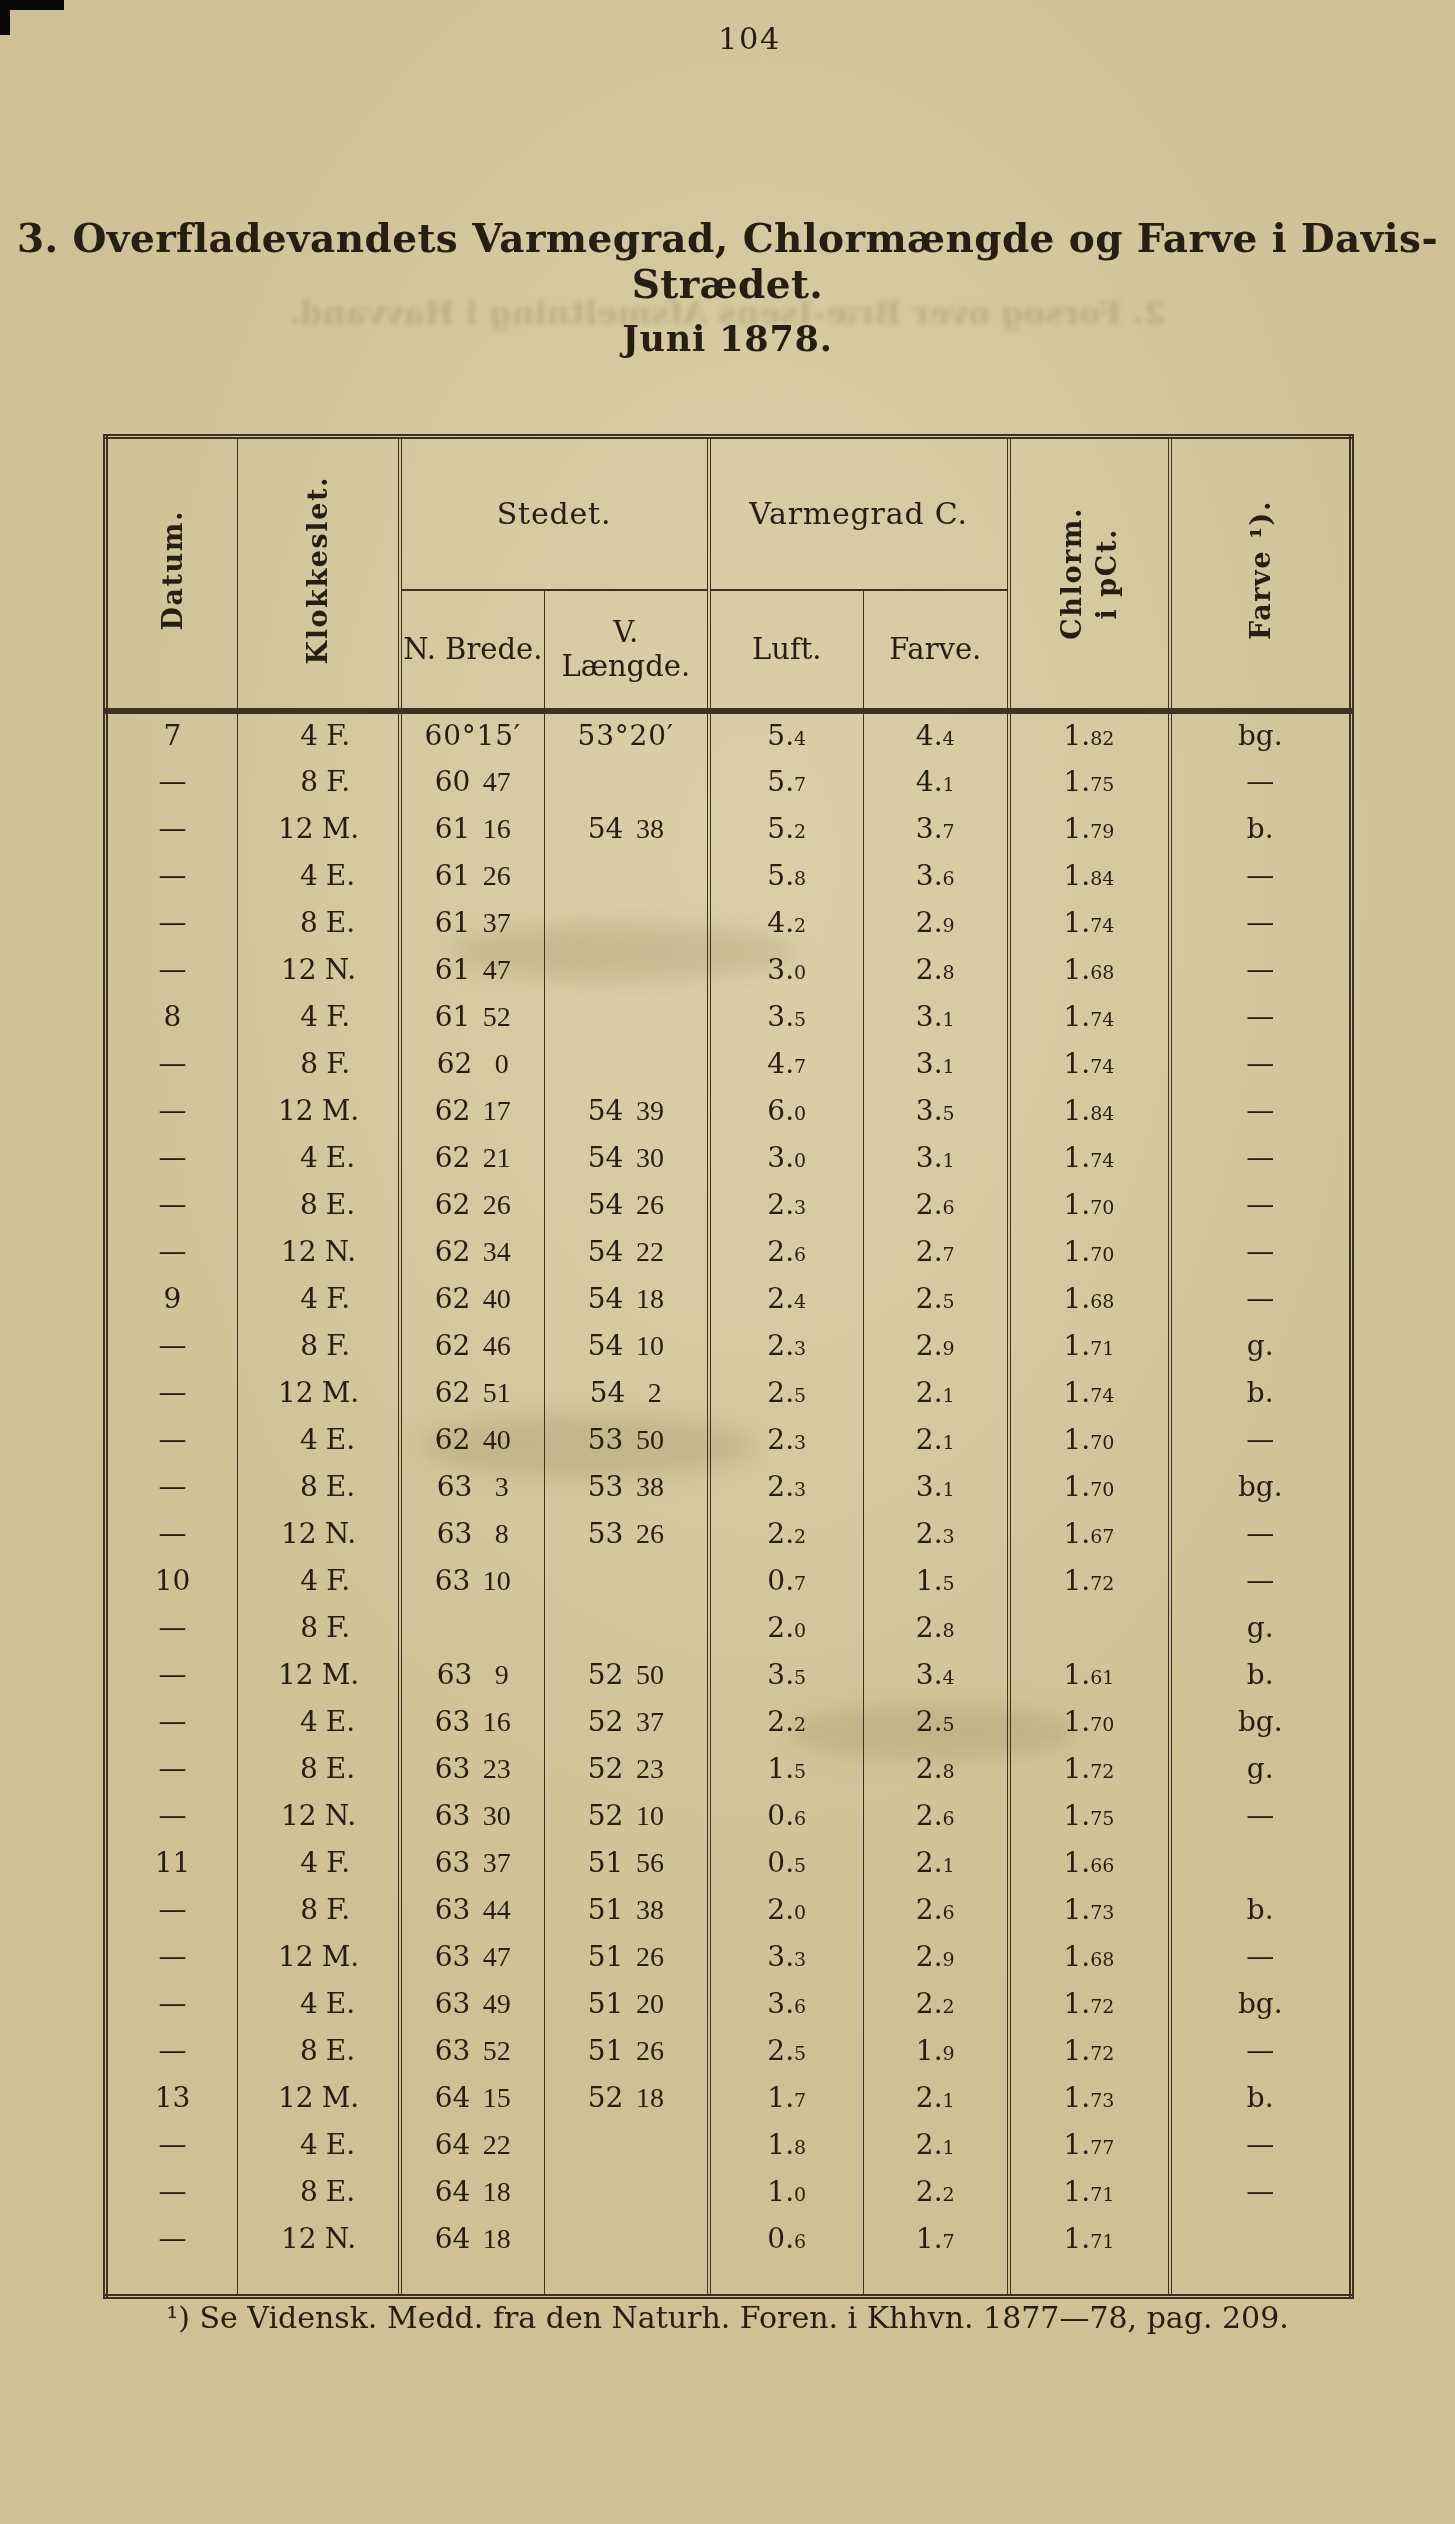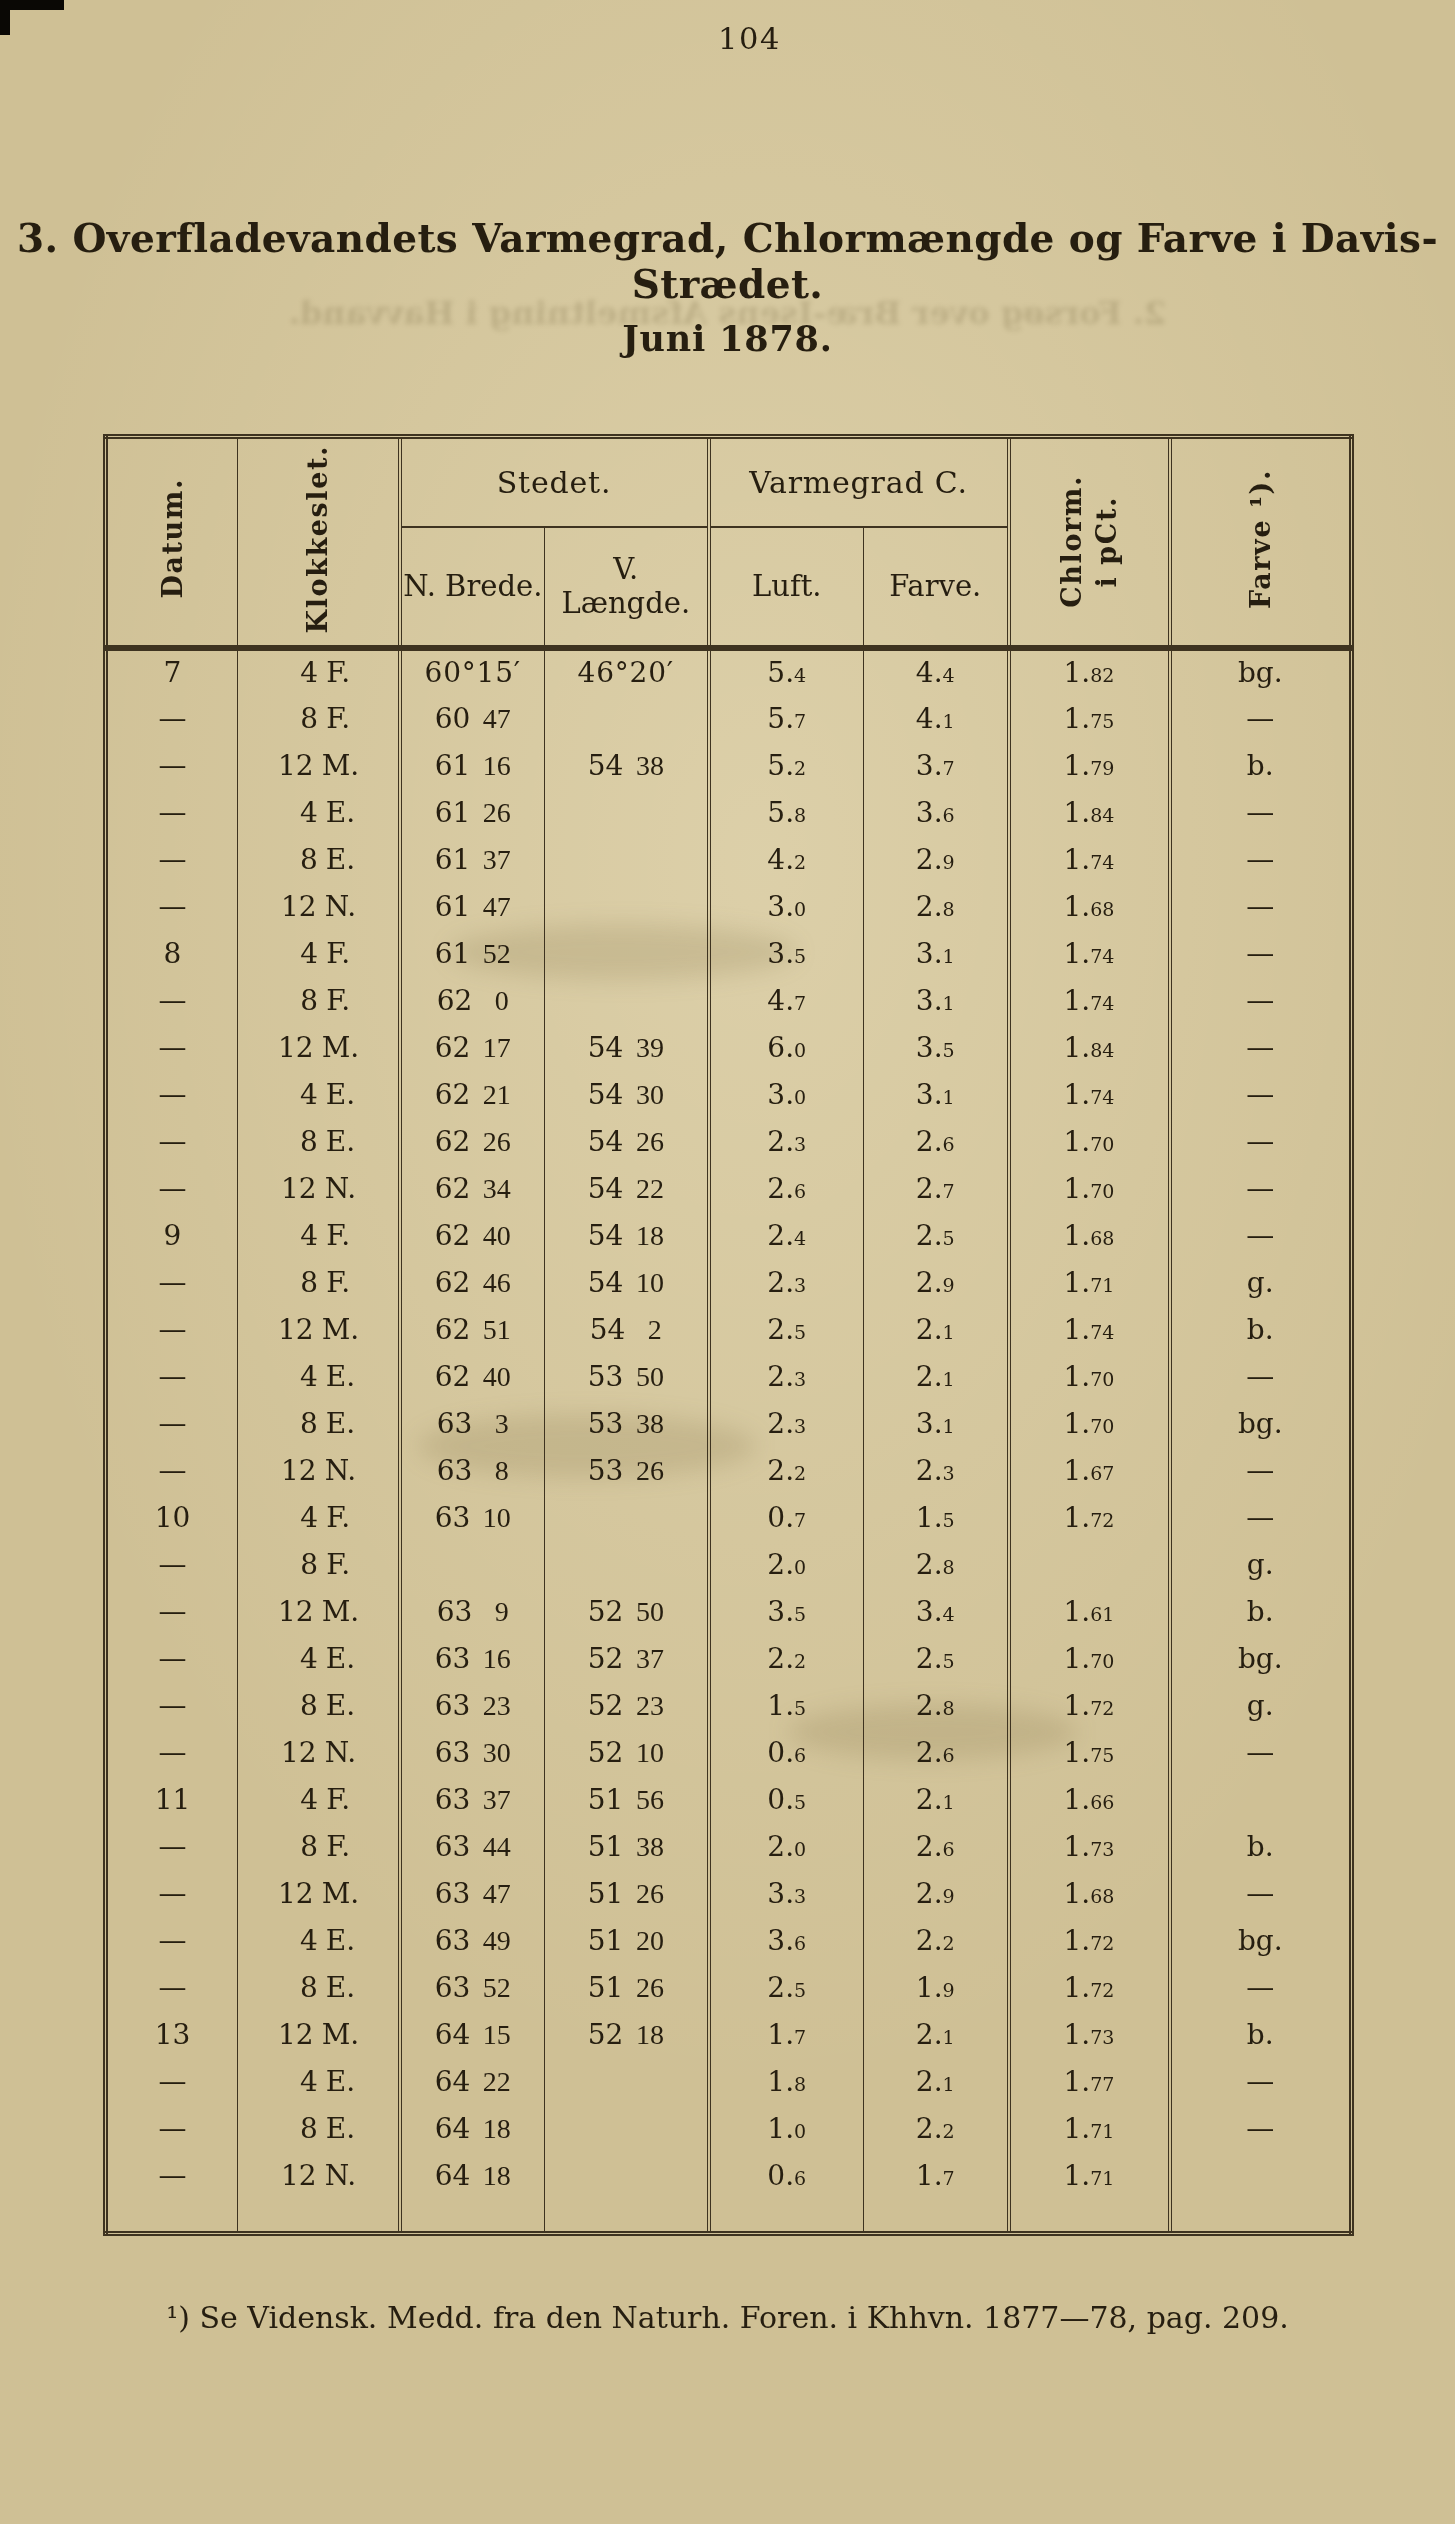--- a/index.html
+++ b/index.html
@@ -58,21 +58,21 @@
     border:5.6px double var(--line);
   }
   th,td{
     font-weight:normal;vertical-align:middle;text-align:center;
     color:var(--ink);
   }
   
   .sng-r{border-right:1.6px solid var(--line);}
   .dbl-r{border-right:4.8px double var(--line);}
   thead th{font-size:27px;}
-  thead tr.group-row th{height:90px;border-radius:11px;}
+  thead tr.group-row th{height:153px;border-radius:11px;}
   thead tr.sub-row th{height:121px;font-size:29px;}
   thead th{border-bottom:6.4px solid var(--line);}
   th.group{border-bottom:2.4px solid var(--line);font-size:30px;letter-spacing:0.8px;}
   th.vhead{border-bottom:6.4px solid var(--line);}
   .vtext{
     display:inline-block;
     writing-mode:vertical-rl;
     transform:rotate(180deg);
     font-weight:bold;
     letter-spacing:1.6px;
@@ -149,21 +149,21 @@
         <th class="dbl-r">V. Længde.</th>
         <th class="sng-r">Luft.</th>
         <th class="dbl-r">Farve.</th>
       </tr>
     </thead>
     <tbody>
         <tr>
           <td class="sng-r">7</td>
           <td class="dbl-r"><span class="knum">4</span><span class="ksuf">F.</span></td>
           <td class="sng-r coord-deg-row">60°15′</td>
-          <td class="dbl-r coord-deg-row">46°20′</td>
+          <td class="dbl-r coord-deg-row">53°20′</td>
           <td class="sng-r">5.<span class="dec">4</span></td>
           <td class="dbl-r">4.<span class="dec">4</span></td>
           <td class="dbl-r">1.<span class="dec">82</span></td>
           <td>bg.</td>
         </tr>
         <tr>
           <td class="sng-r">—</td>
           <td class="dbl-r"><span class="knum">8</span><span class="ksuf">F.</span></td>
           <td class="sng-r"><span class="deg">60</span><span class="min">47</span></td>
           <td class="dbl-r"></td>

